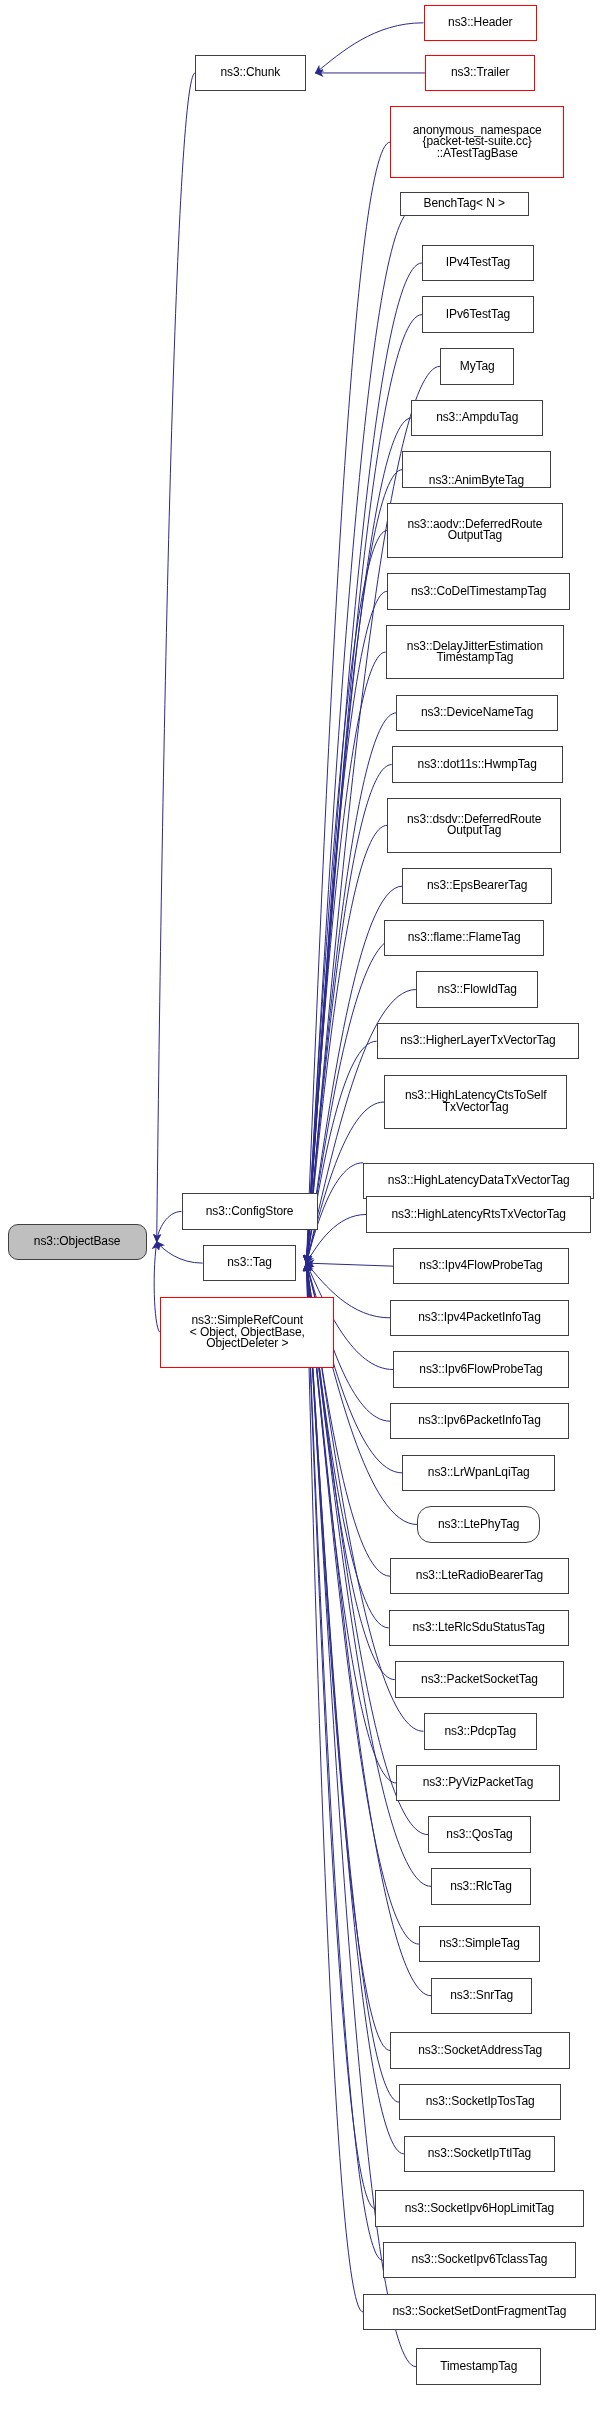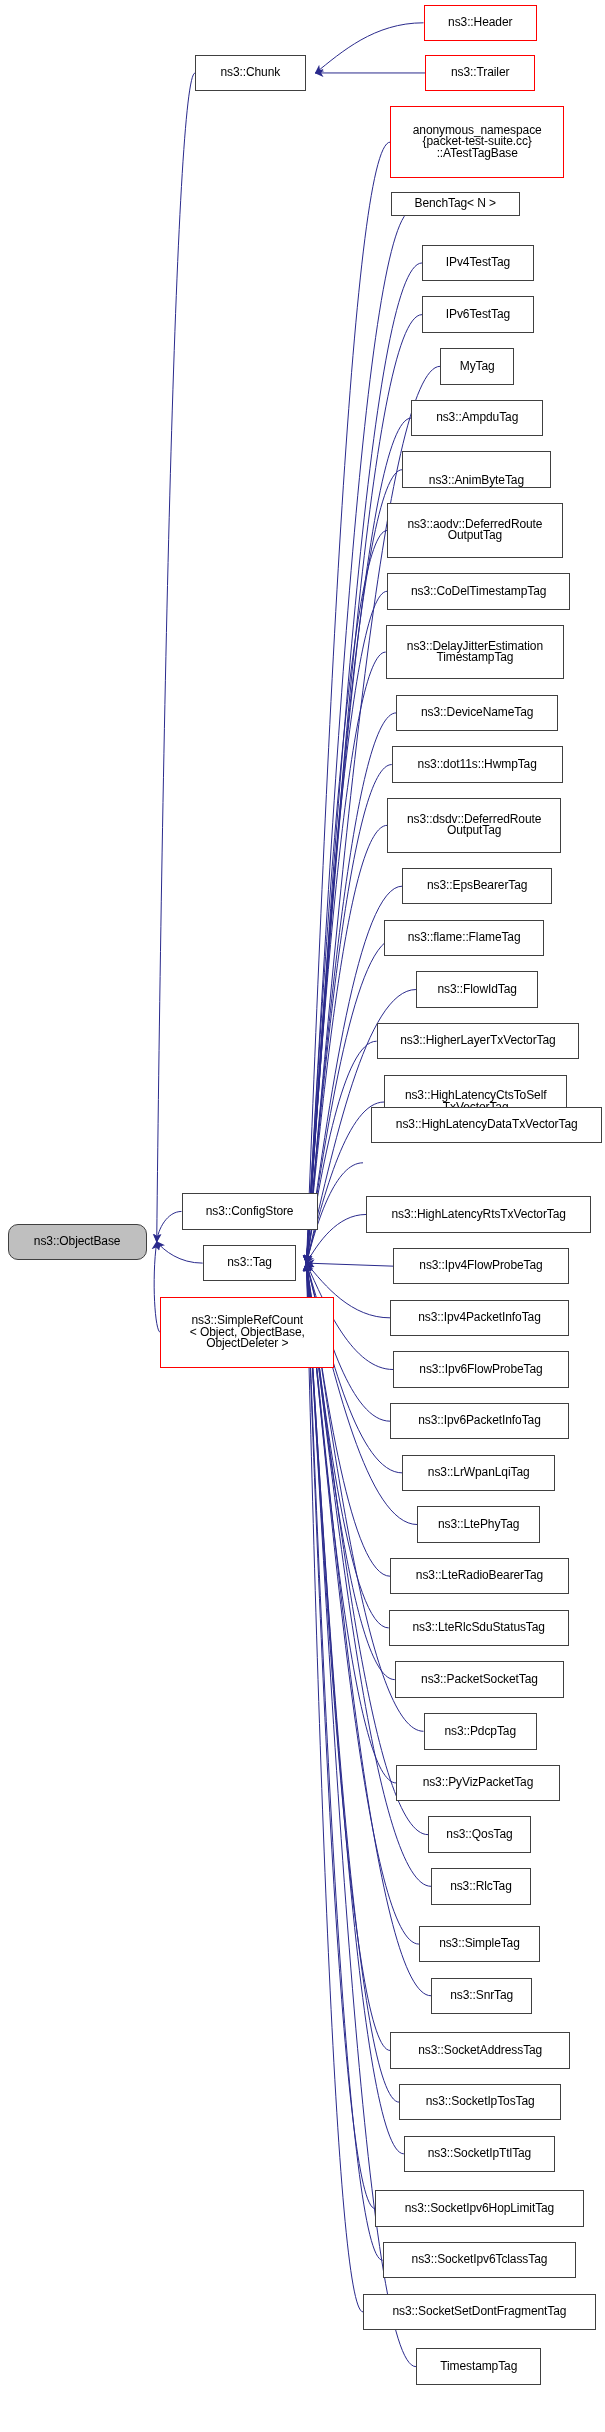--- a/index.html
+++ b/index.html
@@ -114,55 +114,55 @@
       <path d="M363,2311.9199999999996 C335.469,2311.9199999999996 317.115,1703.616 306.45,1263.1200000000001" fill="none" stroke="#2a2a8c" stroke-width="1" marker-end="url(#ah)"></path>
       <path d="M415.9375,2366.64 C366.17275,2366.64 332.99625,1726.5983999999999 306.45,1263.1200000000001" fill="none" stroke="#2a2a8c" stroke-width="1" marker-end="url(#ah)"></path>
     </svg>
   <div id="node-layer">
       <div class="node red" style="left: 423.5px; top: 4.56px; width: 113.438px; height: 36.48px;"><span class="node-label">ns3::Header</span></div>
       <div class="node red" style="left: 425.012px; top: 54.72px; width: 110.412px; height: 36.48px; align-items: center;"><span class="node-label">ns3::Trailer</span></div>
       <div class="node" style="left: 195.112px; top: 54.72px; width: 110.412px; height: 36.48px;"><span class="node-label">ns3::Chunk</span></div>
       <div class="node red" style="left: 390.225px; top: 106.4px; width: 173.938px; height: 71.44px;"><span class="node-label">anonymous_namespace
 {packet-test-suite.cc}
 ::ATestTagBase</span></div>
-      <div class="node" style="left: 391px; top: 191.52px; width: 128.562px; height: 24px;"><span class="node-label">BenchTag&lt; N &gt;</span></div>
+      <div class="node" style="left: 400px; top: 191.52px; width: 128.562px; height: 24px;"><span class="node-label">BenchTag&lt; N &gt;</span></div>
       <div class="node" style="left: 421.988px; top: 244.72px; width: 111.925px; height: 36.48px;"><span class="node-label">IPv4TestTag</span></div>
       <div class="node" style="left: 421.988px; top: 296.4px; width: 111.925px; height: 36.48px;"><span class="node-label">IPv6TestTag</span></div>
       <div class="node" style="left: 440.137px; top: 348.08px; width: 74.1125px; height: 36.48px;"><span class="node-label">MyTag</span></div>
       <div class="node" style="left: 411.4px; top: 399.76px; width: 131.588px; height: 36.48px;"><span class="node-label">ns3::AmpduTag</span></div>
       <div class="node" style="left: 402.325px; top: 451.44px; width: 148.225px; height: 36.48px; align-items: flex-end;"><span class="node-label">ns3::AnimByteTag</span></div>
       <div class="node" style="left: 387.2px; top: 503.12px; width: 175.45px; height: 54.72px;"><span class="node-label">ns3::aodv::DeferredRoute
 OutputTag</span></div>
       <div class="node" style="left: 387.2px; top: 573.04px; width: 183.012px; height: 36.48px;"><span class="node-label">ns3::CoDelTimestampTag</span></div>
       <div class="node" style="left: 385.688px; top: 624.72px; width: 178.475px; height: 54.72px;"><span class="node-label">ns3::DelayJitterEstimation
 TimestampTag</span></div>
       <div class="node" style="left: 396.275px; top: 694.64px; width: 161.838px; height: 36.48px;"><span class="node-label">ns3::DeviceNameTag</span></div>
       <div class="node" style="left: 391.738px; top: 746.32px; width: 170.912px; height: 36.48px;"><span class="node-label">ns3::dot11s::HwmpTag</span></div>
       <div class="node" style="left: 387.2px; top: 798px; width: 173.938px; height: 54.72px;"><span class="node-label">ns3::dsdv::DeferredRoute
 OutputTag</span></div>
       <div class="node" style="left: 402.325px; top: 867.92px; width: 149.737px; height: 36.48px;"><span class="node-label">ns3::EpsBearerTag</span></div>
       <div class="node" style="left: 384px; top: 919.6px; width: 160.325px; height: 36.48px;"><span class="node-label">ns3::flame::FlameTag</span></div>
       <div class="node" style="left: 415.938px; top: 971.28px; width: 122.513px; height: 36.48px;"><span class="node-label">ns3::FlowIdTag</span></div>
       <div class="node" style="left: 376.613px; top: 1022.96px; width: 202.675px; height: 36.48px;"><span class="node-label">ns3::HigherLayerTxVectorTag</span></div>
       <div class="node" style="left: 384.175px; top: 1074.64px; width: 183.012px; height: 54.72px;"><span class="node-label">ns3::HighLatencyCtsToSelf
 TxVectorTag</span></div>
-      <div class="node" style="left: 363px; top: 1107px; width: 231.412px; height: 36.48px; margin-left: 8px;"><span class="node-label">ns3::HighLatencyDataTxVectorTag</span></div>
+      <div class="node" style="left: 363px; top: 1163px; width: 231.412px; height: 36.48px;"><span class="node-label">ns3::HighLatencyDataTxVectorTag</span></div>
       <div class="node" style="left: 366.025px; top: 1196.24px; width: 225.362px; height: 36.48px;"><span class="node-label">ns3::HighLatencyRtsTxVectorTag</span></div>
       <div class="node" style="left: 181.5px; top: 1193.2px; width: 136.125px; height: 36.48px;"><span class="node-label">ns3::ConfigStore</span></div>
       <div class="node filled" style="left: 7.5625px; top: 1223.6px; width: 139.15px; height: 36.48px; border-radius: 10px;"><span class="node-label">ns3::ObjectBase</span></div>
       <div class="node" style="left: 202.675px; top: 1244.88px; width: 93.775px; height: 36.48px;"><span class="node-label">ns3::Tag</span></div>
       <div class="node" style="left: 393.25px; top: 1247.92px; width: 175.45px; height: 36.48px;"><span class="node-label">ns3::Ipv4FlowProbeTag</span></div>
       <div class="node red" style="left: 160.325px; top: 1296.56px; width: 173.938px; height: 71.44px;"><span class="node-label">ns3::SimpleRefCount
 &lt; Object, ObjectBase,
 ObjectDeleter &gt;</span></div>
       <div class="node" style="left: 390.225px; top: 1299.6px; width: 178.475px; height: 36.48px;"><span class="node-label">ns3::Ipv4PacketInfoTag</span></div>
       <div class="node" style="left: 393.25px; top: 1351.28px; width: 175.45px; height: 36.48px;"><span class="node-label">ns3::Ipv6FlowProbeTag</span></div>
       <div class="node" style="left: 390.225px; top: 1402.96px; width: 178.475px; height: 36.48px;"><span class="node-label">ns3::Ipv6PacketInfoTag</span></div>
       <div class="node" style="left: 402.325px; top: 1454.64px; width: 152.762px; height: 36.48px;"><span class="node-label">ns3::LrWpanLqiTag</span></div>
-      <div class="node" style="left: 417.45px; top: 1506.32px; width: 122.513px; height: 36.48px;"><span class="node-label">ns3::LtePhyTag</span></div>
+      <div class="node" style="left: 417.45px; top: 1506.32px; width: 122.513px; height: 36.48px; border-radius: 14px;"><span class="node-label">ns3::LtePhyTag</span></div>
       <div class="node" style="left: 390.225px; top: 1558px; width: 178.475px; height: 36.48px;"><span class="node-label">ns3::LteRadioBearerTag</span></div>
       <div class="node" style="left: 388.712px; top: 1609.68px; width: 179.987px; height: 36.48px;"><span class="node-label">ns3::LteRlcSduStatusTag</span></div>
       <div class="node" style="left: 394.762px; top: 1661.36px; width: 169.4px; height: 36.48px;"><span class="node-label">ns3::PacketSocketTag</span></div>
       <div class="node" style="left: 423.5px; top: 1713.04px; width: 113.438px; height: 36.48px;"><span class="node-label">ns3::PdcpTag</span></div>
       <div class="node" style="left: 396.275px; top: 1764.72px; width: 163.35px; height: 36.48px;"><span class="node-label">ns3::PyVizPacketTag</span></div>
       <div class="node" style="left: 428.037px; top: 1816.4px; width: 102.85px; height: 36.48px;"><span class="node-label">ns3::QosTag</span></div>
       <div class="node" style="left: 431.062px; top: 1868.08px; width: 99.825px; height: 36.48px;"><span class="node-label">ns3::RlcTag</span></div>
       <div class="node" style="left: 418.962px; top: 1925.84px; width: 121px; height: 36.48px;"><span class="node-label">ns3::SimpleTag</span></div>
       <div class="node" style="left: 431.062px; top: 1977.52px; width: 101.337px; height: 36.48px;"><span class="node-label">ns3::SnrTag</span></div>
       <div class="node" style="left: 390.225px; top: 2032.24px; width: 179.987px; height: 36.48px;"><span class="node-label">ns3::SocketAddressTag</span></div>

